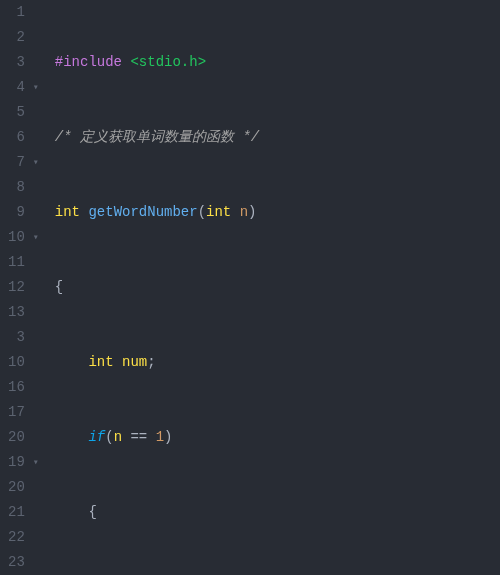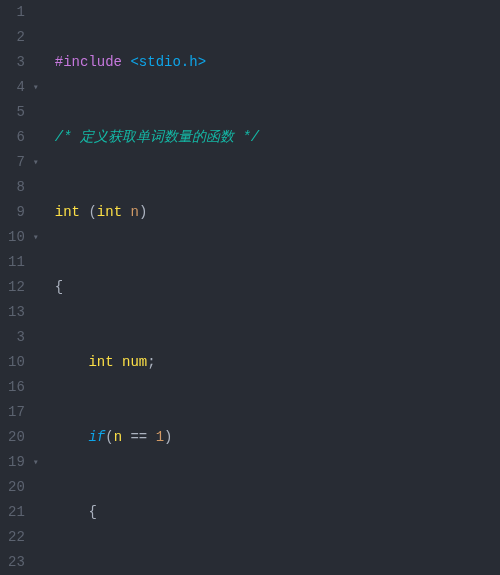--- a/index.html
+++ b/index.html
@@ -47,23 +47,23 @@
   }
   .code .row {
     height: 25px;
     display: flex;
     align-items: center;
   }
   .kw { color: #0ea5e9; font-style: italic; }
   .type { color: #fde047; }
   .fn { color: #61afef; }
   .num { color: #d19a66; }
-  .cmt { color: #14b8a6; font-style: italic; }
+  .cmt { color: #a3a3a3; font-style: italic; }
   .preproc { color: #c678dd; }
-  .inc { color: #0ea5e9; }
+  .inc { color: #22c55e; }
   .op { color: #abb2bf; }
   .punct { color: #abb2bf; }
   .ident { color: #fde047; }
   .param { color: #d19a66; }
 </style>
 </head>
 <body>
 
 <div class="editor">
   <div class="gutter">
@@ -157,21 +157,21 @@
       </div>
     <div class="line-num">
         <span>23</span>
         <span class="fold-arrow"></span>
       </div>
   </div>
 
   <div class="code">
     <div class="row"><span class="preproc">#include</span><span> </span><span class="inc">&lt;stdio.h&gt;</span></div>
     <div class="row"><span class="cmt">/* 定义获取单词数量的函数 */</span></div>
-    <div class="row"><span class="type">int</span><span> </span><span class="punct">(</span><span class="type">int</span><span> </span><span class="param">n</span><span class="punct">)</span></div>
+    <div class="row"><span class="type">int</span><span> </span><span class="fn">getWordNumber</span><span class="punct">(</span><span class="type">int</span><span> </span><span class="param">n</span><span class="punct">)</span></div>
     <div class="row"><span class="punct">{</span></div>
     <div class="row"><span>    </span><span class="type">int</span><span> </span><span class="ident">num</span><span class="punct">;</span></div>
     <div class="row"><span>    </span><span class="kw">if</span><span class="punct">(</span><span class="ident">n</span><span> </span><span class="op">==</span><span> </span><span class="num">1</span><span class="punct">)</span></div>
     <div class="row"><span>    </span><span class="punct">{</span></div>
     
     
     
     
     
     

